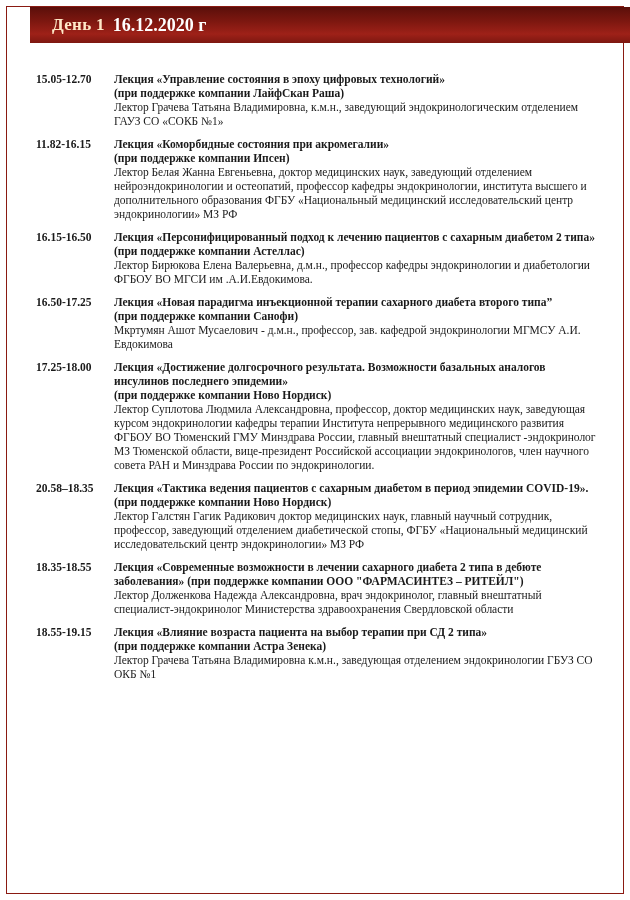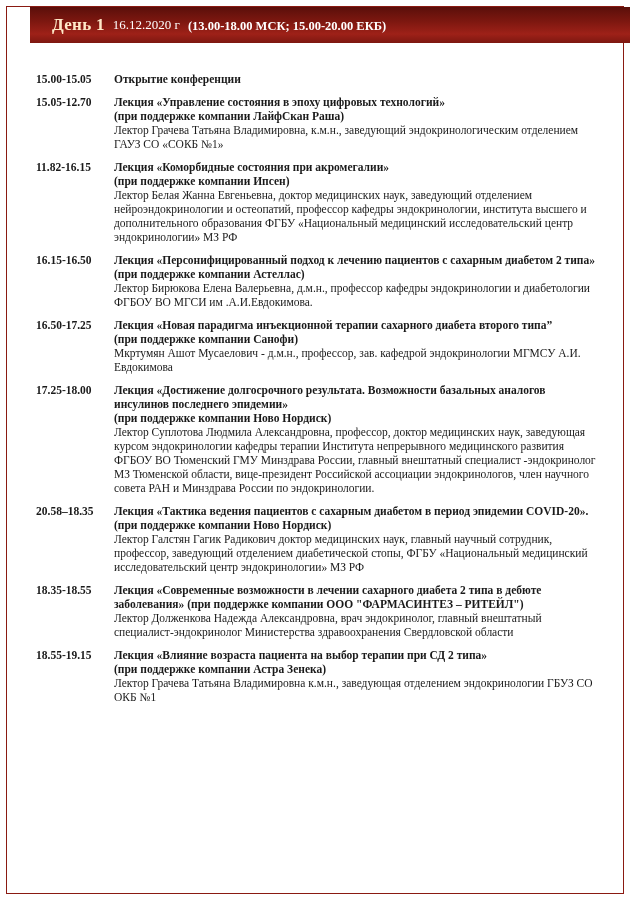--- a/index.html
+++ b/index.html
@@ -42,22 +42,22 @@
   }
   .header-day {
     font-size: 17px;
     font-weight: bold;
     font-family: "Liberation Serif", serif;
     letter-spacing: 0.3px;
     margin-right: 8px;
     color: #ffe9c9;
   }
   .header-date {
-    font-size: 13px;
-    font-weight: normal;
+    font-size: 18px;
+    font-weight: bold;
     margin-right: 8px;
     color: #ffffff;
   }
   .header-time {
     font-size: 12.5px;
     font-weight: bold;
     color: #ffffff;
     position: relative;
     top: 1px;
   }
@@ -107,34 +107,27 @@
   }
 </style>
 </head>
 <body>
 
 <div class="page-border"></div>
 
 <div class="header-band">
   <span class="header-day">День 1</span>
   <span class="header-date">16.12.2020 г</span>
-  <span class="header-time">(13.00-18.00 МСК; 15.00-20.00 ЕКБ)</span>
 </div>
 
 <div class="content">
 
 
   <table class="schedule">
     <tbody>
-      <tr>
-        <td class="time">15.00-15.05</td>
-        <td class="desc">
-          <span class="title">Открытие конференции</span>
-        </td>
-      </tr>
       <tr>
         <td class="time">15.05-12.70</td>
         <td class="desc">
           <span class="title">Лекция «Управление состояния в эпоху цифровых технологий»</span><br>
           <span class="title">(при поддержке компании ЛайфСкан Раша)</span><br>
           <span class="lector">Лектор </span><span class="name">Грачева Татьяна Владимировна,</span><span class="lector"> к.м.н., заведующий эндокринологическим отделением ГАУЗ СО «СОКБ №1»</span>
         </td>
       </tr>
       <tr>
         <td class="time">11.82-16.15</td>
@@ -163,21 +156,21 @@
         <td class="time">17.25-18.00</td>
         <td class="desc">
           <span class="title">Лекция «Достижение долгосрочного результата. Возможности базальных аналогов инсулинов последнего эпидемии»</span><br>
           <span class="title">(при поддержке компании Ново Нордиск)</span><br>
           <span class="lector">Лектор </span><span class="name">Суплотова Людмила Александровна,</span><span class="lector"> профессор, доктор медицинских наук, заведующая курсом эндокринологии кафедры терапии Института непрерывного медицинского развития ФГБОУ ВО Тюменский ГМУ Минздрава России, главный внештатный специалист -эндокринолог МЗ Тюменской области, вице-президент Российской ассоциации эндокринологов, член научного совета РАН и Минздрава России по эндокринологии.</span>
         </td>
       </tr>
       <tr>
         <td class="time">20.58–18.35</td>
         <td class="desc">
-          <span class="title">Лекция «Тактика ведения пациентов с сахарным диабетом в период эпидемии COVID-20».</span><span class="title"> (при поддержке компании  Ново Нордиск)</span><br>
+          <span class="title">Лекция «Тактика ведения пациентов с сахарным диабетом в период эпидемии COVID-19».</span><span class="title"> (при поддержке компании  Ново Нордиск)</span><br>
           <span class="lector">Лектор </span><span class="name">Галстян Гагик Радикович</span><span class="lector"> доктор медицинских наук, главный научный сотрудник, профессор, заведующий отделением диабетической стопы, ФГБУ «Национальный медицинский исследовательский центр эндокринологии» МЗ РФ</span>
         </td>
       </tr>
       <tr>
         <td class="time">18.35-18.55</td>
         <td class="desc">
           <span class="title">Лекция «Современные возможности в лечении сахарного диабета 2 типа в дебюте заболевания»</span><span class="title"> (при поддержке компании ООО "ФАРМАСИНТЕЗ – РИТЕЙЛ")</span><br>
           <span class="lector">Лектор </span><span class="name">Долженкова Надежда Александровна,</span><span class="lector"> врач эндокринолог, главный внештатный специалист-эндокринолог Министерства здравоохранения Свердловской области</span>
         </td>
       </tr>

